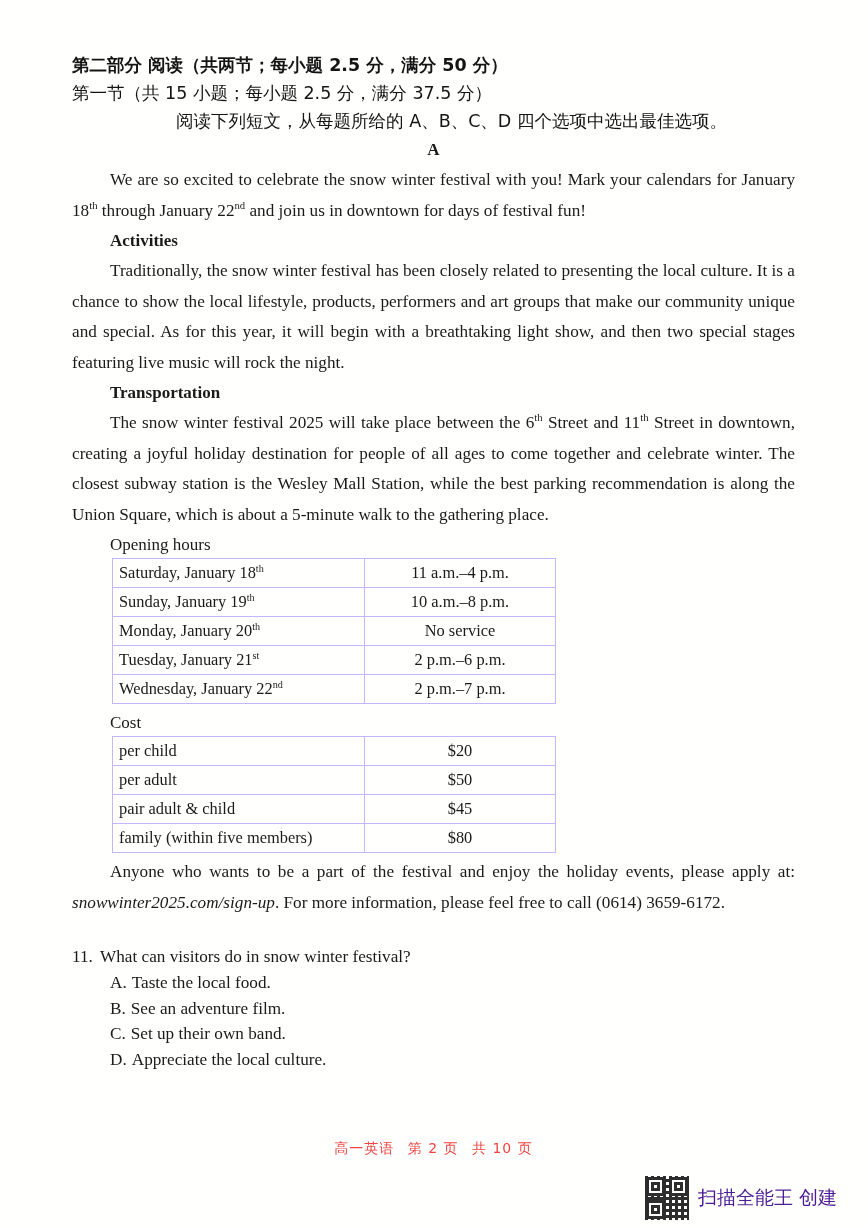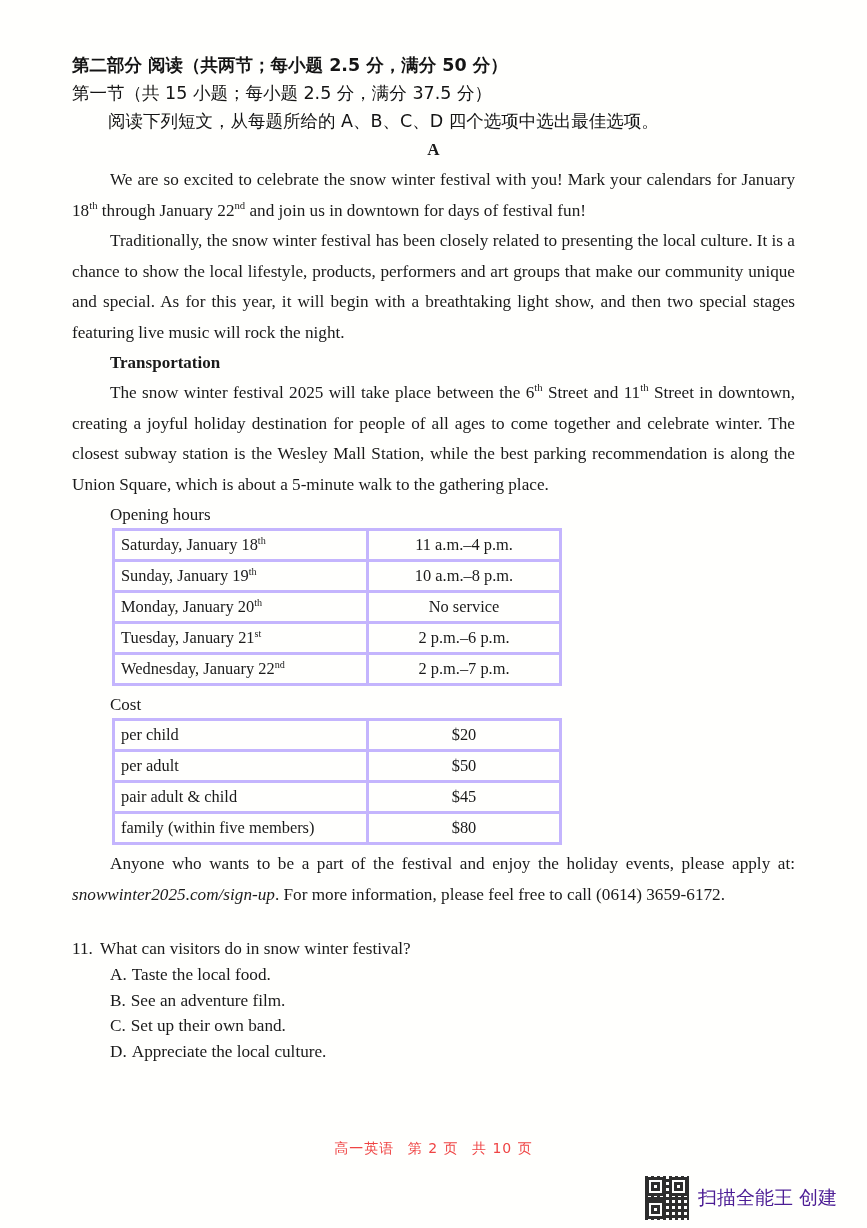--- a/index.html
+++ b/index.html
@@ -27,21 +27,21 @@
 
   
   .cn-line {
     font-family: "DejaVu Sans", "Liberation Sans", sans-serif;
     font-size: 17.5px;
     line-height: 28px;
     color: #141414;
     white-space: nowrap;
   }
   .cn-line.bold { font-weight: bold; margin-top: 15px; }
-  .cn-indent { text-indent: 36px; }
+  .cn-indent { text-indent: 36px; text-align: center; }
 
   
   .section-letter {
     text-align: center;
     font-weight: bold;
     font-size: 17px;
     line-height: 26px;
     margin-top: 2px;
     margin-bottom: 2px;
   }
@@ -76,21 +76,21 @@
     line-height: 26px;
     padding-left: 38px;
     margin-top: 2px;
   }
   table.doc-table {
     border-collapse: collapse;
     margin-left: 40px;
     table-layout: fixed;
   }
   table.doc-table td {
-    border: 3px solid #c4b5fd;
+    border: 1px solid #c4b5fd;
     font-size: 16.4px;
     line-height: 20px;
     height: 26px;
     padding: 1px 6px;
     vertical-align: middle;
   }
   table.doc-table td.col-label { width: 239px; text-align: left; }
   table.doc-table td.col-value { width: 178px; text-align: center; }
 
   .tbl-hours { margin-bottom: 6px; }
@@ -181,20 +181,21 @@
   <div class="content">
 
     <div class="cn-line bold">第二部分 阅读（共两节；每小题 2.5 分，满分 50 分）</div>
     <div class="cn-line">第一节（共 15 小题；每小题 2.5 分，满分 37.5 分）</div>
     <div class="cn-line cn-indent">阅读下列短文，从每题所给的 A、B、C、D 四个选项中选出最佳选项。</div>
 
     <div class="section-letter">A</div>
 
     <p class="para indent"><span>We are so excited to celebrate the snow winter festival with you! Mark your calendars for January 18</span><sup>th</sup><span> through January 22</span><sup>nd</sup><span> and join us in downtown for days of festival fun!</span></p>
 
+    <p class="sub-head">Activities</p>
     <p class="para indent">Traditionally, the snow winter festival has been closely related to presenting the local culture. It is a chance to show the local lifestyle, products, performers and art groups that make our community unique and special. As for this year, it will begin with a breathtaking light show, and then two special stages featuring live music will rock the night.</p>
 
     <p class="sub-head">Transportation</p>
     <p class="para indent"><span>The snow winter festival 2025 will take place between the 6</span><sup>th</sup><span> Street and 11</span><sup>th</sup><span> Street in downtown, creating a joyful holiday destination for people of all ages to come together and celebrate winter. The closest subway station is the Wesley Mall Station, while the best parking recommendation is along the Union Square, which is about a 5-minute walk to the gathering place.</span></p>
 
     <div class="table-label">Opening hours</div>
     <table class="doc-table tbl-hours">
       <tbody>
         <tr>
           <td class="col-label"><span>Saturday, January 18</span><sup>th</sup></td>

